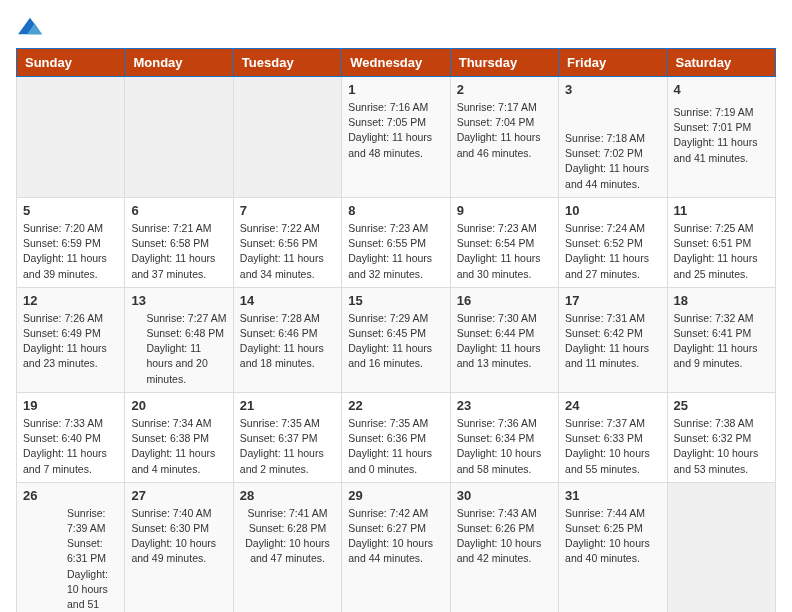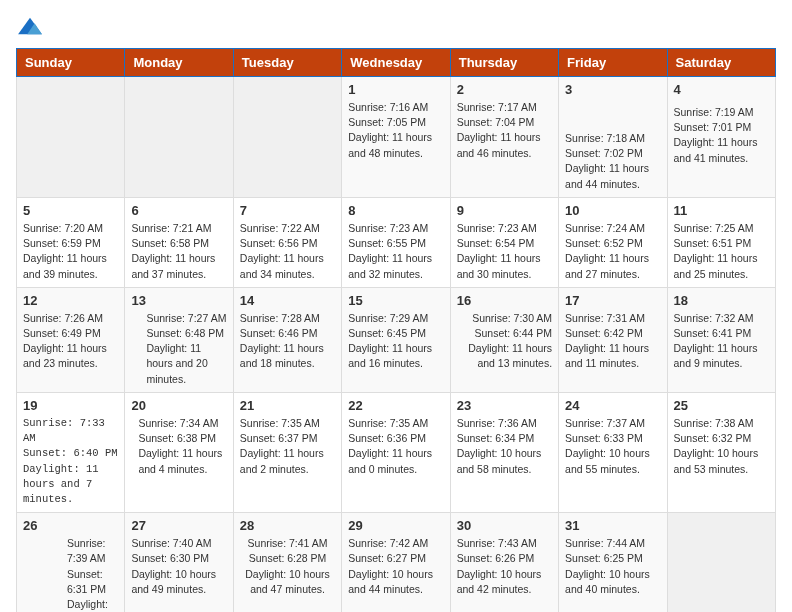--- a/index.html
+++ b/index.html
@@ -205,47 +205,47 @@
 Daylight: 11 hours and 18 minutes.</div>
         </td>
         <td>
           <span class="day-number">15</span>
           <div class="day-info" style="white-space: pre-line;">Sunrise: 7:29 AM
 Sunset: 6:45 PM
 Daylight: 11 hours and 16 minutes.</div>
         </td>
         <td>
           <span class="day-number">16</span>
-          <div class="day-info" style="white-space: pre-line; text-align: right;">Sunrise: 7:30 AM
+          <div class="day-info" style="white-space: pre-line;">Sunrise: 7:30 AM
 Sunset: 6:44 PM
 Daylight: 11 hours and 13 minutes.</div>
         </td>
         <td>
           <span class="day-number">17</span>
           <div class="day-info" style="white-space: pre-line;">Sunrise: 7:31 AM
 Sunset: 6:42 PM
 Daylight: 11 hours and 11 minutes.</div>
         </td>
         <td>
           <span class="day-number">18</span>
           <div class="day-info" style="white-space: pre-line;">Sunrise: 7:32 AM
 Sunset: 6:41 PM
 Daylight: 11 hours and 9 minutes.</div>
         </td>
       </tr>
       <tr>
         <td>
           <span class="day-number">19</span>
-          <div class="day-info" style="white-space: pre-line; font-family: Liberation Mono, monospace;">Sunrise: 7:33 AM
+          <div class="day-info" style="white-space: pre-line;">Sunrise: 7:33 AM
 Sunset: 6:40 PM
 Daylight: 11 hours and 7 minutes.</div>
         </td>
         <td>
           <span class="day-number">20</span>
-          <div class="day-info" style="white-space: pre-line; margin-left: 7px;">Sunrise: 7:34 AM
+          <div class="day-info" style="white-space: pre-line;">Sunrise: 7:34 AM
 Sunset: 6:38 PM
 Daylight: 11 hours and 4 minutes.</div>
         </td>
         <td>
           <span class="day-number">21</span>
           <div class="day-info" style="white-space: pre-line;">Sunrise: 7:35 AM
 Sunset: 6:37 PM
 Daylight: 11 hours and 2 minutes.</div>
         </td>
         <td>

